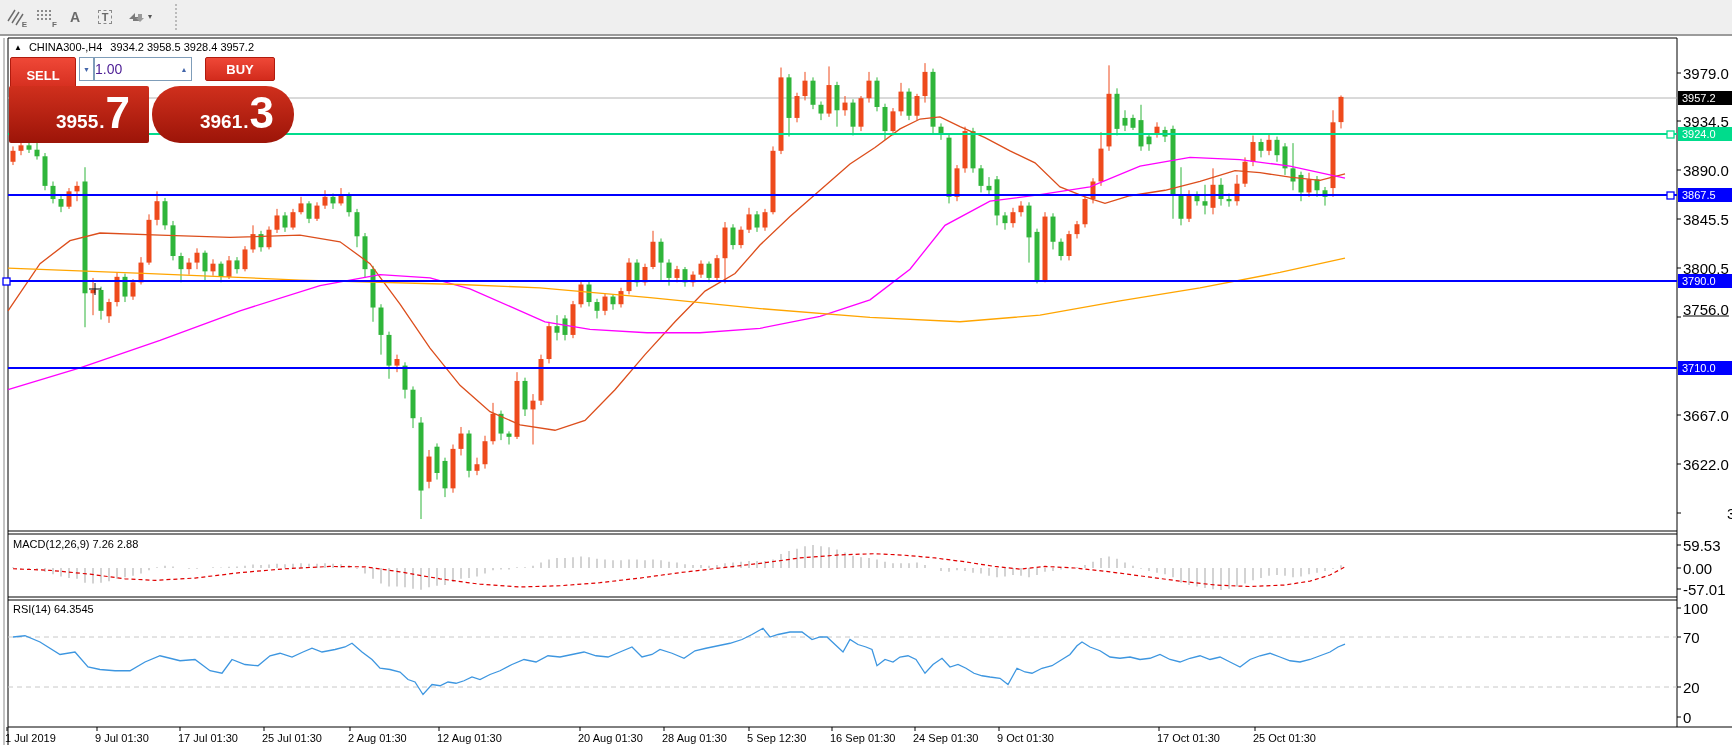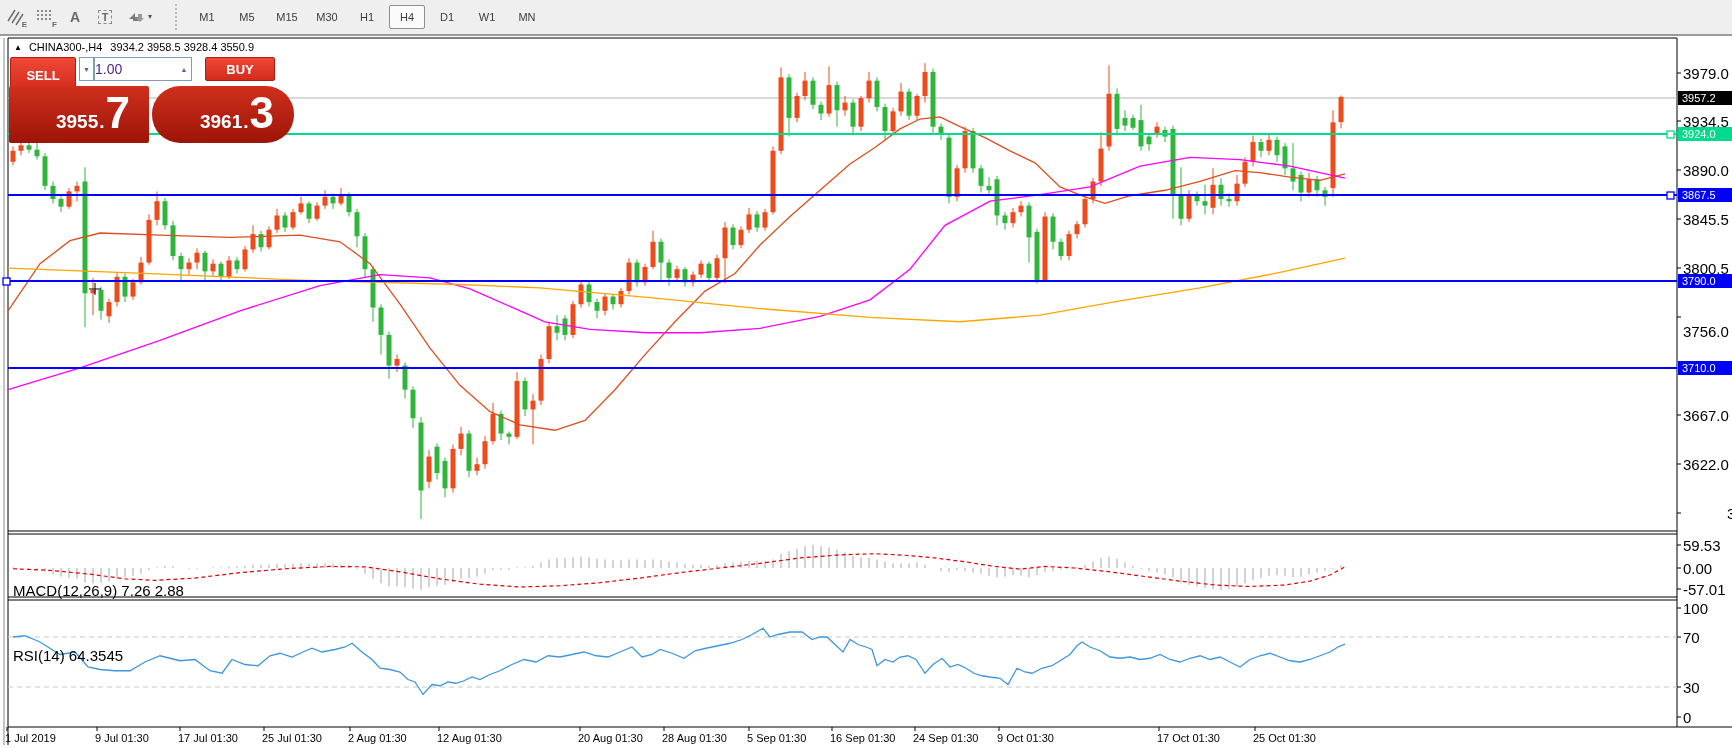--- a/index.html
+++ b/index.html
@@ -40,21 +40,21 @@
         color:#fff;display:flex;align-items:baseline;justify-content:center;padding-top:12px;box-sizing:border-box;padding-left:28px;}
   .tile + .tile{margin-left:3px;width:142px;border-radius:28px;}
   .tile .main{font-size:19px;font-weight:bold;letter-spacing:0;}
   .tile .dot{font-size:19px;font-weight:bold;margin:0 1px;}
   .tile .big{font-size:44px;font-weight:bold;line-height:30px;}
   
   .pr-label{position:absolute;left:1683px;transform:translateY(-50%);font-size:15px;color:#000;z-index:5;white-space:nowrap;}
   .pr-tag{position:absolute;left:1678px;transform:translateY(-50%);font-size:11px;color:#fff;z-index:6;
           width:50px;padding:1px 0 1px 4px;white-space:nowrap;}
   .dt-label{position:absolute;top:732px;font-size:11px;color:#000;z-index:5;white-space:nowrap;}
-  .ind-label{position:absolute;font-size:15px;color:#000;z-index:5;white-space:nowrap;margin-top:44px;}
+  .ind-label{position:absolute;font-size:11px;color:#000;z-index:5;white-space:nowrap;}
 </style>
 </head>
 <body>
 
 <div class="stage">
 
   <svg id="chart-svg" width="1732" height="749">
       <line x1="4" y1="38" x2="4" y2="745" stroke="#8a8a8a" stroke-width="1"></line>
       <line x1="8" y1="38" x2="8" y2="745" stroke="#000" stroke-width="1"></line>
       <line x1="8" y1="38" x2="1677" y2="38" stroke="#000" stroke-width="1"></line>
@@ -640,37 +640,26 @@
       <span style="border:1px dashed #8a8a8a;padding:0 3px;font-size:11px;font-weight:bold;">T</span>
     </div>
     <div class="tool-ico" style="width:38px;">
       <svg width="30" height="16" viewBox="0 0 30 16">
         <path d="M4 10 L10 4 L10 8 L14 8 L14 12 L8 12 L8 10 Z" fill="#7a7a7a"></path>
         <path d="M13 3 l4 4 l-2 0 l0 4 l-4 0 l0 -4 l-2 0 Z" fill="#9a9a9a" transform="rotate(180 14 8)"></path>
         <path d="M23 6 l4 0 l-2 4 Z" fill="#555"></path>
       </svg>
     </div>
     <div class="tool-sep"></div>
-    <div id="tf-group" style="display:flex;">
-        <div class="tf-btn">M1</div>
-        <div class="tf-btn">M5</div>
-        <div class="tf-btn">M15</div>
-        <div class="tf-btn">M30</div>
-        <div class="tf-btn">H1</div>
-        <div class="tf-btn active">H4</div>
-        <div class="tf-btn">D1</div>
-        <div class="tf-btn">W1</div>
-        <div class="tf-btn">MN</div>
-      </div>
   </div>
 
   <div class="chart-title">
     <span class="arrow">▲</span>
     <span>CHINA300-,H4</span>
-    <span class="ohlc">3934.2 3958.5 3928.4 3550.9</span>
+    <span class="ohlc">3934.2 3958.5 3928.4 3957.2</span>
   </div>
 
   <div class="trade-panel">
     <div class="tp-row1">
       <button class="btn-red tp-sell">SELL</button>
       <button class="spin">▼</button>
       <input class="vol-input" value="1.00" style="">
       <button class="spin up">▲</button>
       <button class="btn-red tp-buy">BUY</button>
     </div>
@@ -690,46 +679,46 @@
 
   <div class="ind-label" style="left:13px;top:538px;">MACD(12,26,9) 7.26 2.88</div>
   <div class="ind-label" style="left:13px;top:603px;">RSI(14) 64.3545</div>
 
   <div id="price-labels">
       <span class="pr-label" style="top: 73px;">3979.0</span>
       <span class="pr-label" style="top: 121px;">3934.5</span>
       <span class="pr-label" style="top: 170px;">3890.0</span>
       <span class="pr-label" style="top: 219px;">3845.5</span>
       <span class="pr-label" style="top: 268px;">3800.5</span>
-      <span class="pr-label" style="top: 331px;">3756.0</span>
+      <span class="pr-label" style="top: 309px; text-decoration: underline;">3756.0</span>
       <span class="pr-label" style="top: 415px;">3667.0</span>
       <span class="pr-label" style="top: 464px;">3622.0</span>
       <span class="pr-label" style="top: 513px; margin-left: 44px;">3577.5</span>
       <span class="pr-label" style="top: 545px;">59.53</span>
       <span class="pr-label" style="top: 568px;">0.00</span>
       <span class="pr-label" style="top: 589px;">-57.01</span>
       <span class="pr-label" style="top: 608px;">100</span>
       <span class="pr-label" style="top: 637px;">70</span>
-      <span class="pr-label" style="top: 687px;">30</span>
+      <span class="pr-label" style="top: 687px;">20</span>
       <span class="pr-label" style="top: 717px;">0</span>
       <span class="pr-tag" style="top: 98px; background: rgb(0, 0, 0);">3957.2</span>
       <span class="pr-tag" style="top: 134px; background: rgb(0, 220, 140);">3924.0</span>
       <span class="pr-tag" style="top: 195px; background: rgb(0, 0, 255);">3867.5</span>
       <span class="pr-tag" style="top: 281px; background: rgb(0, 0, 255);">3790.0</span>
       <span class="pr-tag" style="top: 368px; background: rgb(0, 0, 255);">3710.0</span>
     </div>
   <div id="date-labels">
       <span class="dt-label" style="left: 5px;">1 Jul 2019</span>
       <span class="dt-label" style="left: 95px;">9 Jul 01:30</span>
       <span class="dt-label" style="left: 178px;">17 Jul 01:30</span>
       <span class="dt-label" style="left: 262px;">25 Jul 01:30</span>
       <span class="dt-label" style="left: 348px;">2 Aug 01:30</span>
       <span class="dt-label" style="left: 437px;">12 Aug 01:30</span>
       <span class="dt-label" style="left: 578px;">20 Aug 01:30</span>
       <span class="dt-label" style="left: 662px;">28 Aug 01:30</span>
-      <span class="dt-label" style="left: 747px;">5 Sep 01:30</span>
+      <span class="dt-label" style="left: 747px;">5 Sep 12:30</span>
       <span class="dt-label" style="left: 830px;">16 Sep 01:30</span>
       <span class="dt-label" style="left: 913px;">24 Sep 01:30</span>
       <span class="dt-label" style="left: 997px;">9 Oct 01:30</span>
       <span class="dt-label" style="left: 1157px;">17 Oct 01:30</span>
       <span class="dt-label" style="left: 1253px;">25 Oct 01:30</span>
     </div>
 </div>
 
 </body></html>

